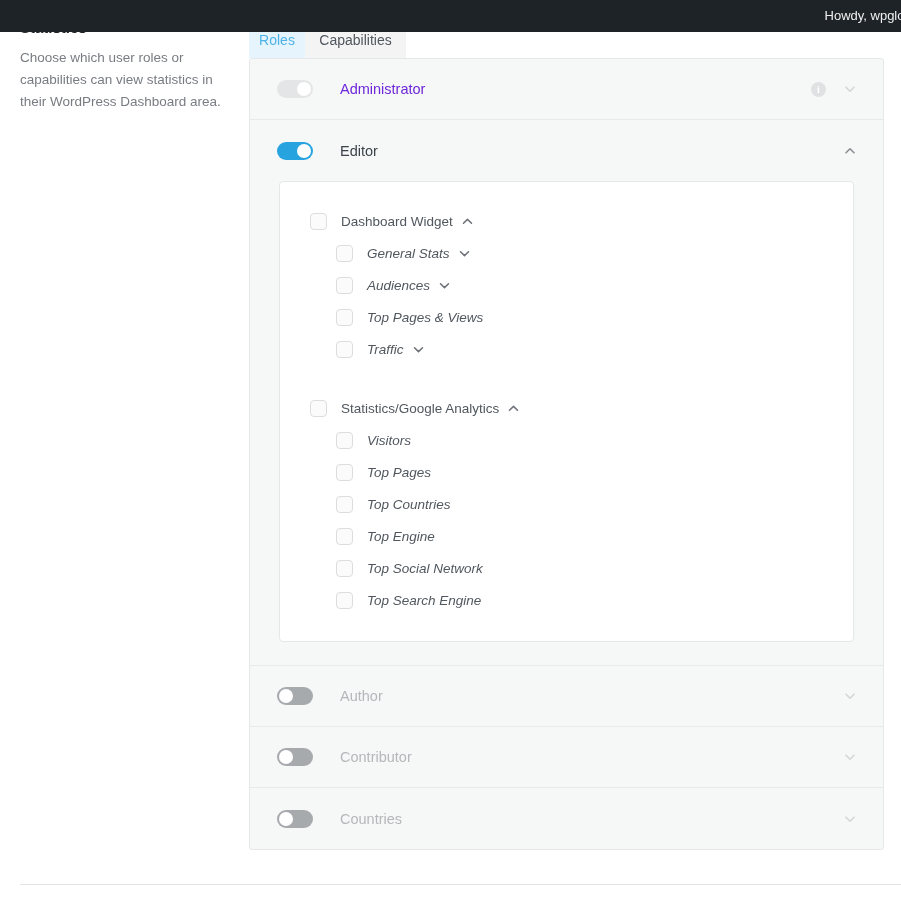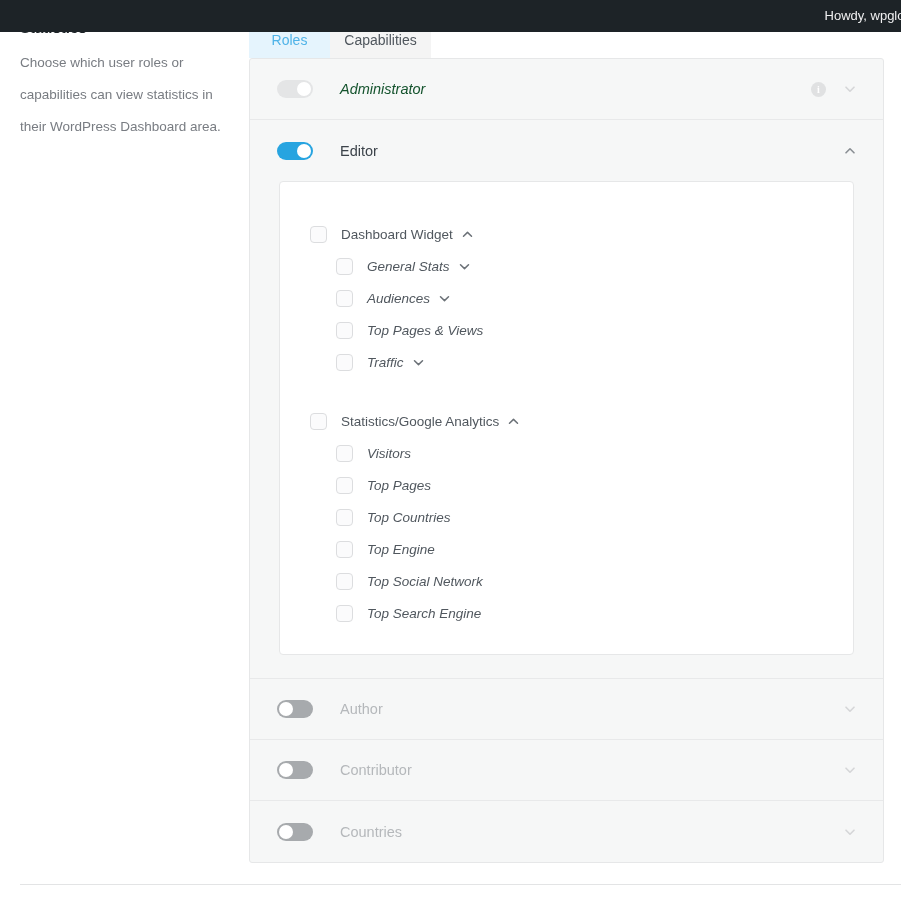--- a/index.html
+++ b/index.html
@@ -38,21 +38,21 @@
     font-size: 15px;
     font-weight: bold;
     color: #1d2327;
     line-height: 20px;
     margin: 0 0 9px 0;
     white-space: nowrap;
   }
   .sidecol .desc {
     font-size: 13.5px;
     color: #787c82;
-    line-height: 32px;
+    line-height: 22px;
     margin: 0;
   }
 
   
   .tabs {
     position: absolute;
     left: 249px; top: 20px;
     display: flex;
     align-items: flex-end;
     height: 38px;
@@ -60,21 +60,21 @@
   .tab {
     height: 38px;
     display: flex; align-items: center; justify-content: center;
     font-size: 14px;
     cursor: pointer;
     border: 1px solid transparent;
     border-bottom: none;
     border-radius: 3px 3px 0 0;
     user-select: none;
   }
-  .tab.roles    { width: 81px; background: #e5f4fd; color: #4fb3e8; }
+  .tab.roles    { width: 56px; background: #e5f4fd; color: #4fb3e8; }
   .tab.caps     { width: 101px; background: #f4f4f4; color: #50575e; }
 
   
   .card {
     position: absolute;
     left: 249px; top: 58px;
     width: 635px;
     background: #f6f7f7;
     border: 1px solid #e6e7e8;
     border-radius: 3px;
@@ -110,21 +110,21 @@
   .switch.on .knob    { left: 20px; }
   .switch.disabled    { background: #e4e5e6; }
   .switch.disabled .knob { left: 20px; }
 
   .role-label {
     margin-left: 27px;
     font-size: 14.5px;
     color: #3c434a;
     white-space: nowrap;
   }
-  .role-label.muted { color: #14532d; font-style: italic; }
+  .role-label.muted { color: #6d28d9; }
   .role-label.off   { color: #b5b8bb; }
 
   .row-right {
     position: absolute;
     right: 26px; top: 0; bottom: 0;
     display: flex; align-items: center; gap: 17px;
   }
 
   .info-icon {
     width: 15px; height: 15px;
@@ -148,21 +148,21 @@
   
   .panel-wrap {
     padding: 0 29px 23px 29px;
     background: #f6f7f7;
     border-bottom: 1px solid #e8e9ea;
   }
   .panel {
     background: #ffffff;
     border: 1px solid #e6e7e8;
     border-radius: 4px;
-    padding: 36px 0 25px 0;
+    padding: 23px 0 25px 0;
   }
 
   .group { margin: 0; }
   .group + .group { margin-top: 27px; }
 
   .item {
     display: flex; align-items: center;
     height: 32px;
     padding-left: 30px;
   }

